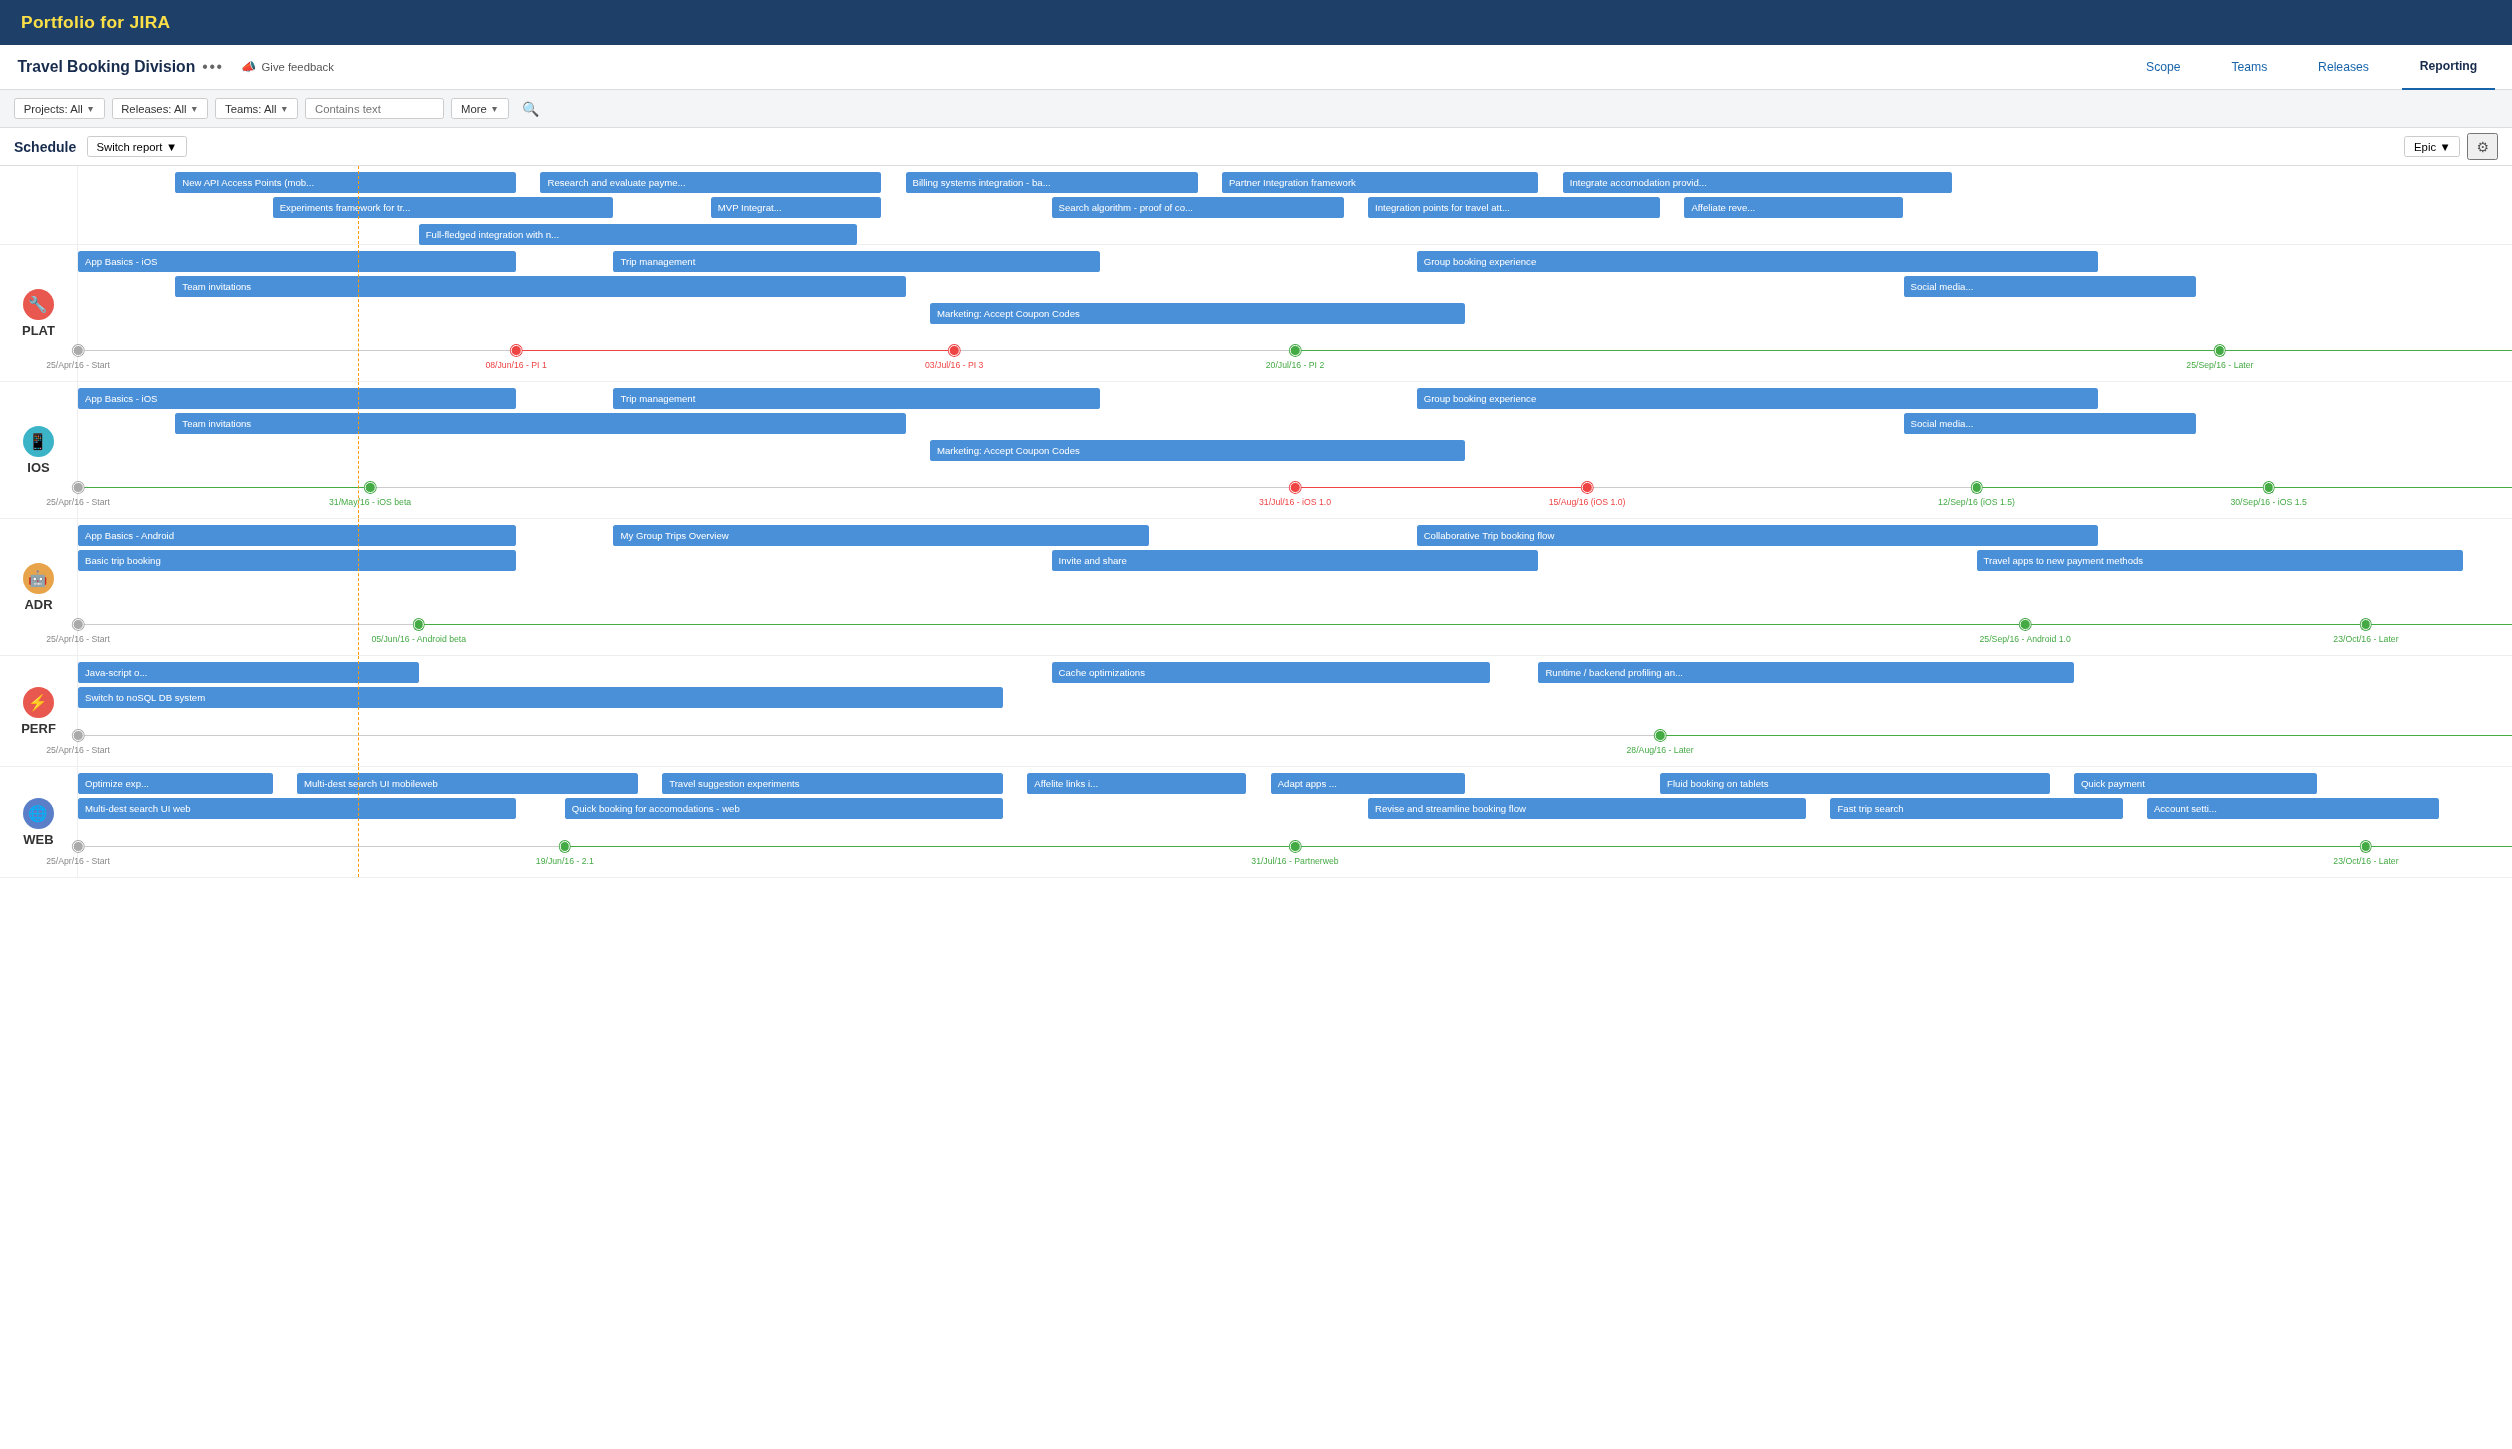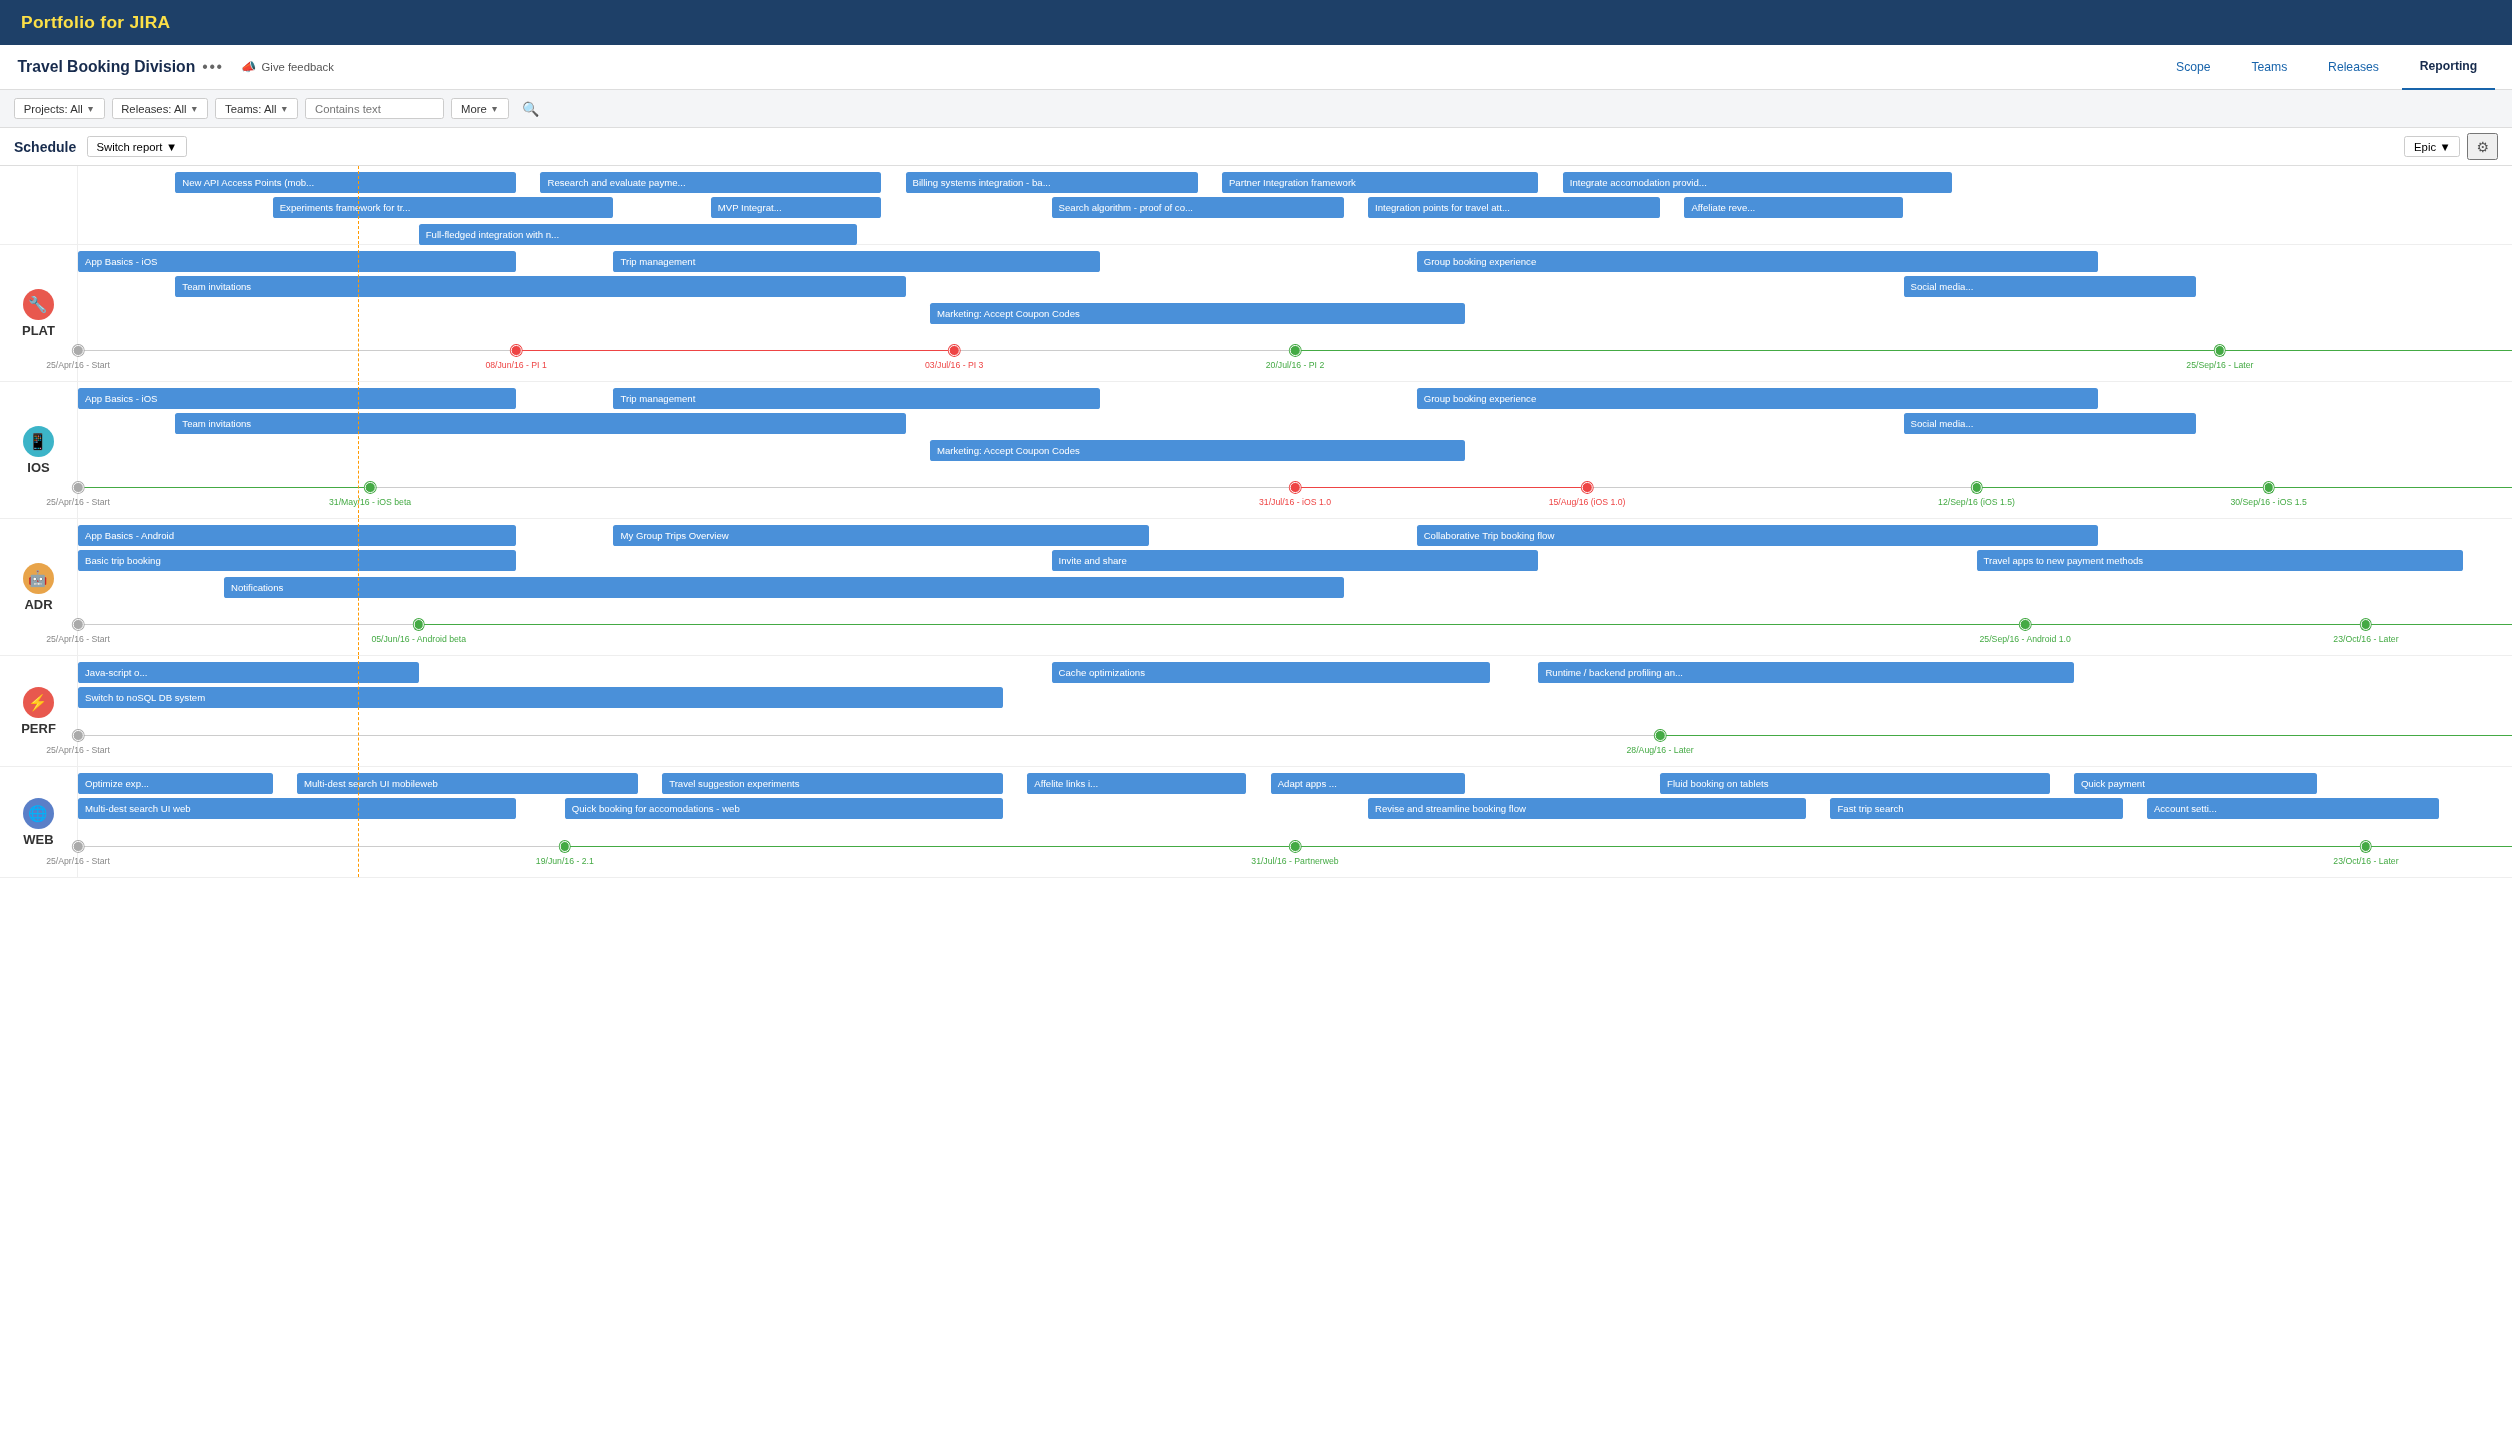--- a/index.html
+++ b/index.html
@@ -43,21 +43,21 @@
       gap: 5.2px;
       color: #555;
       font-size: 11.3px;
       cursor: pointer;
     }
     .feedback-btn .icon { font-size: 12.2px; }
     .nav-right {
       margin-left: auto;
       display: flex;
       align-items: center;
-      gap: 6px;
+      gap: 16px;
     }
     .nav-tab {
       padding: 14px 17.4px;
       font-size: 12.2px;
       color: #1864ab;
       cursor: pointer;
       text-decoration: none;
       height: 45px;
       display: flex;
       align-items: center;
@@ -375,21 +375,20 @@
           <div class="team-name">ADR</div>
         </div>
         <div class="content-col" style="min-height: 136px; padding-bottom: 0px;">
           <div class="today-line" style="left: 11.5%;"></div>
           <div class="epic-bar" style="left: 0%; width: 18%; top: 5.2px;">App Basics - Android</div>
           <div class="epic-bar" style="left: 22%; width: 22%; top: 5.2px;">My Group Trips Overview</div>
           <div class="epic-bar" style="left: 55%; width: 28%; top: 5.2px;">Collaborative Trip booking flow</div>
           <div class="epic-bar" style="left: 0%; width: 18%; top: 31px;">Basic trip booking</div>
           <div class="epic-bar" style="left: 40%; width: 20%; top: 31px;">Invite and share</div>
           <div class="epic-bar" style="left: 78%; width: 20%; top: 31px;">Travel apps to new payment methods</div>
-          <div class="epic-bar" style="left: 6%; width: 46%; top: 58px;">Notifications</div>
           <div style="position: absolute; left: 0px; right: 0px; top: 92px; height: 44px;">
             <div style="position: absolute; left: 0px; right: 0px; top: 12.2px; height: 1.7px; background: rgb(204, 204, 204);"></div>
             <div style="position: absolute; left: 14%; right: 0px; top: 12.2px; height: 1.7px; background: rgb(68, 170, 68);"></div>
             <div style="position: absolute; left: 0%; top: 7.8px; width: 10.5px; height: 10.5px; border-radius: 50%; background: rgb(170, 170, 170); transform: translateX(-50%); border: 1.7px solid rgb(255, 255, 255); box-shadow: rgb(170, 170, 170) 0px 0px 0px 0.9px;"></div>
             <div style="position: absolute; left: 0%; top: 23px; transform: translateX(-50%); font-size: 8.7px; white-space: nowrap; color: rgb(136, 136, 136);">25/Apr/16 - Start</div>
             <div style="position: absolute; left: 14%; top: 7.8px; width: 10.5px; height: 10.5px; border-radius: 50%; background: rgb(68, 170, 68); transform: translateX(-50%); border: 1.7px solid rgb(255, 255, 255); box-shadow: rgb(68, 170, 68) 0px 0px 0px 0.9px;"></div>
             <div style="position: absolute; left: 14%; top: 23px; transform: translateX(-50%); font-size: 8.7px; white-space: nowrap; color: rgb(68, 170, 68);">05/Jun/16 - Android beta</div>
             <div style="position: absolute; left: 80%; top: 7.8px; width: 10.5px; height: 10.5px; border-radius: 50%; background: rgb(68, 170, 68); transform: translateX(-50%); border: 1.7px solid rgb(255, 255, 255); box-shadow: rgb(68, 170, 68) 0px 0px 0px 0.9px;"></div>
             <div style="position: absolute; left: 80%; top: 23px; transform: translateX(-50%); font-size: 8.7px; white-space: nowrap; color: rgb(68, 170, 68);">25/Sep/16 - Android 1.0</div>
             <div style="position: absolute; left: 94%; top: 7.8px; width: 10.5px; height: 10.5px; border-radius: 50%; background: rgb(68, 170, 68); transform: translateX(-50%); border: 1.7px solid rgb(255, 255, 255); box-shadow: rgb(68, 170, 68) 0px 0px 0px 0.9px;"></div>

